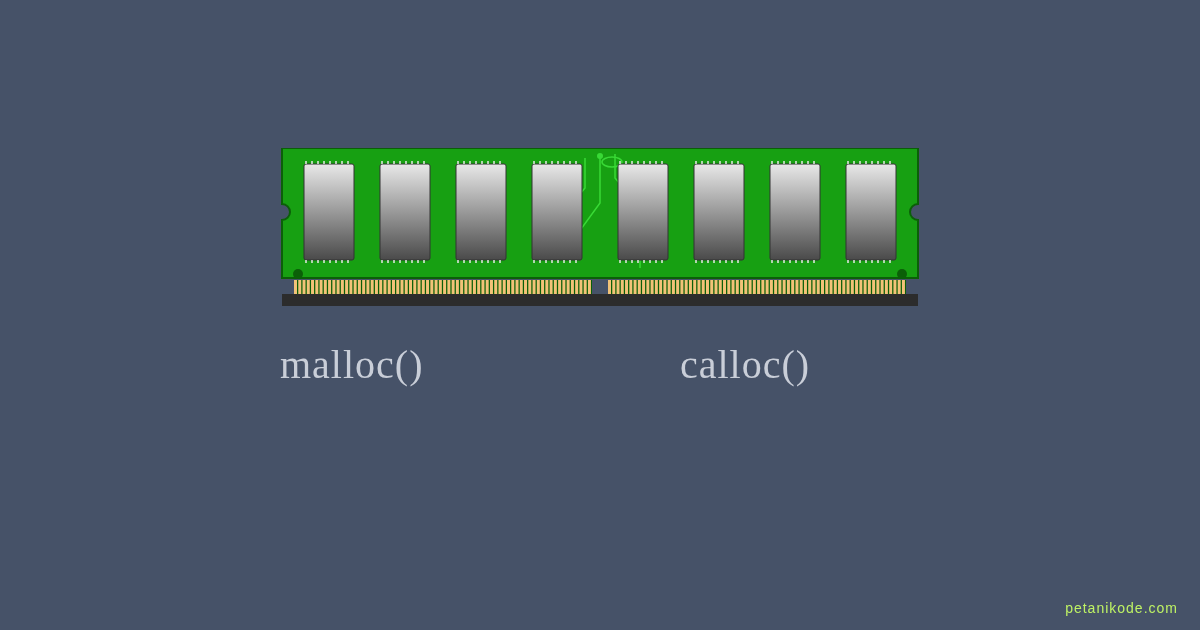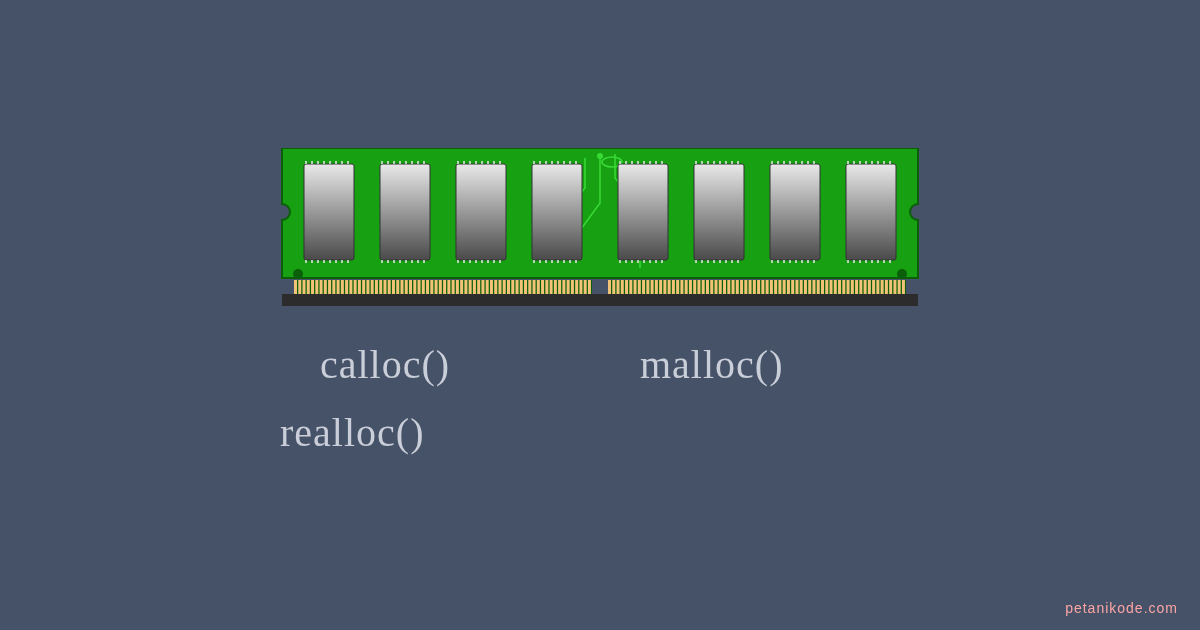--- a/index.html
+++ b/index.html
@@ -36,21 +36,21 @@
     font-size: 40px;
     letter-spacing: 1px;
     line-height: 1;
     white-space: nowrap;
   }
   .fn.r { text-align: left; padding-left: 40px; }
   .watermark {
     position: absolute;
     right: 22px;
     bottom: 14px;
-    color: #fca5a5;
+    color: #bef264;
     font-family: Arial, Helvetica, sans-serif;
     font-size: 14px;
     letter-spacing: 1px;
   }
 </style>
 </head>
 <body>
 
 <div class="canvas">
 
@@ -419,19 +419,18 @@
                 <line x1="38" y1="96" x2="38" y2="99"></line>
                 <line x1="44" y1="96" x2="44" y2="99"></line>
               </g>
             </g>
         </g>
       </g>
     </svg>
   </div>
 
   <div class="labels">
+    <div class="fn">malloc()</div>
     <div class="fn r">calloc()</div>
-    <div class="fn">malloc()</div>
-    <div class="fn">realloc()</div>
   </div>
 
   <div class="watermark">petanikode.com</div>
 </div>
 
 </body></html>

